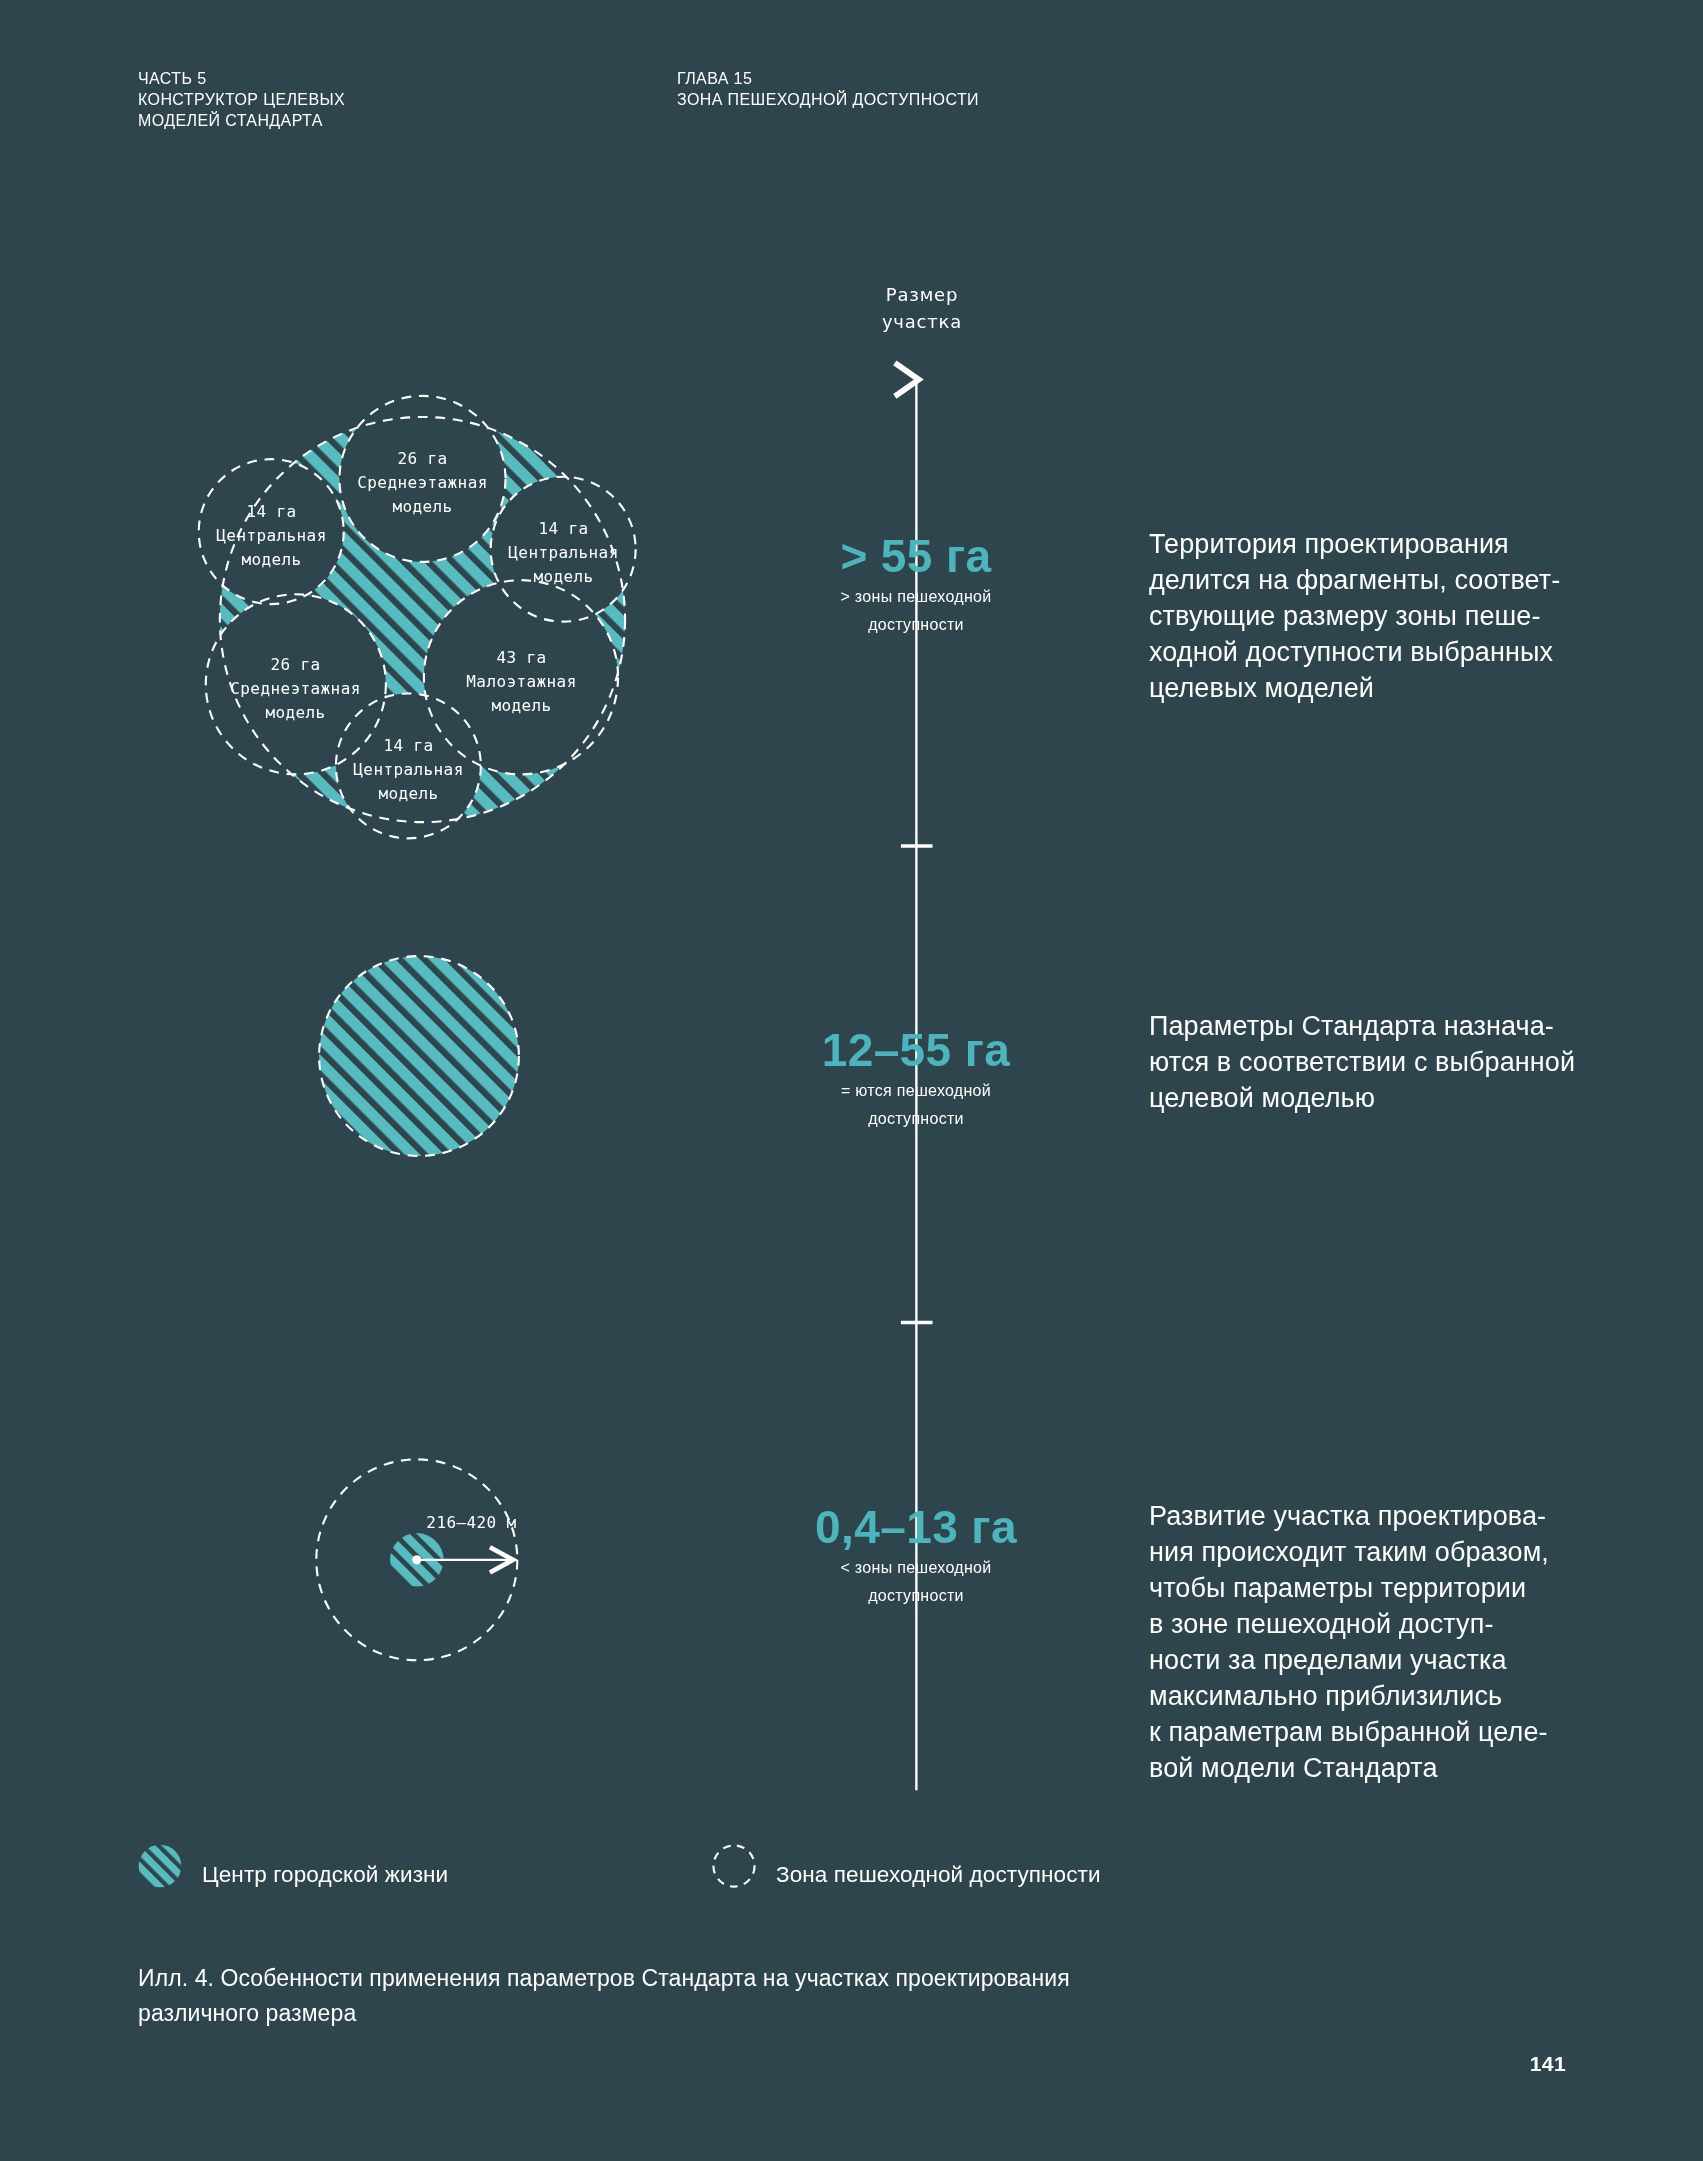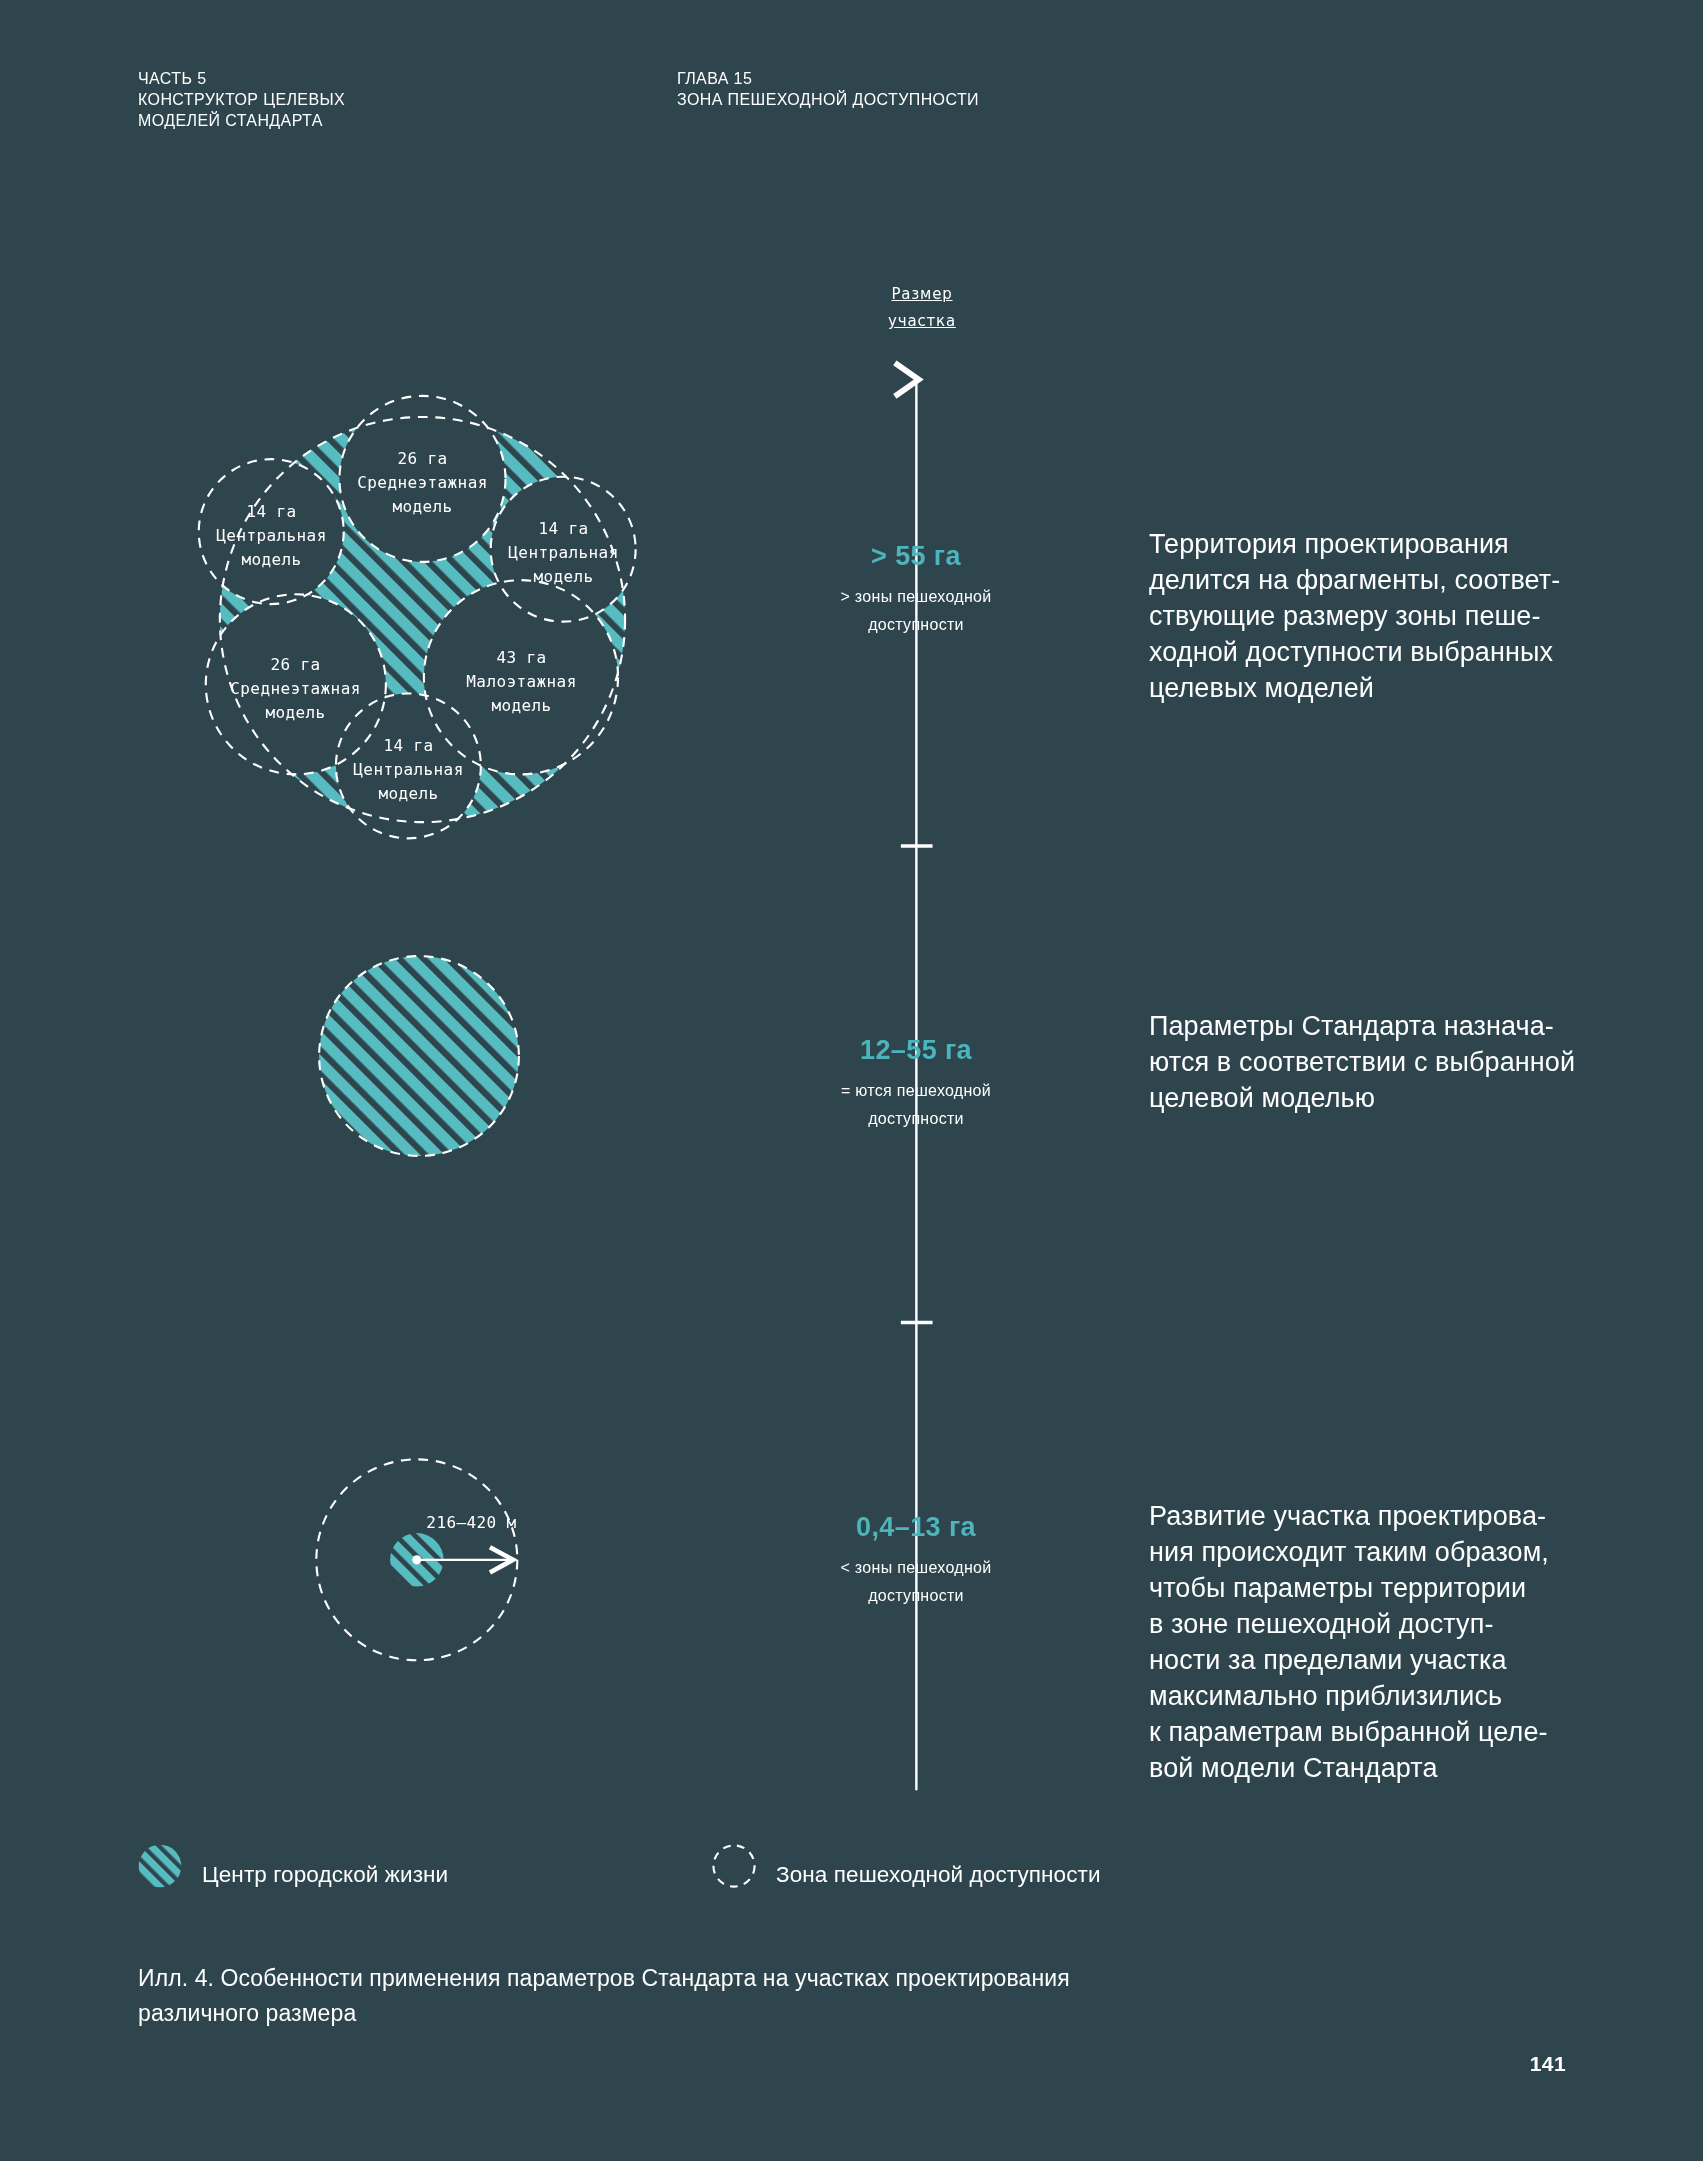--- a/index.html
+++ b/index.html
@@ -49,38 +49,37 @@
 
   
   .abs{position:absolute;}
 
   
   #axis-wrap{position:absolute;left:760px;top:267px;width:324px;height:1548px;}
   .axis-title{
     position:absolute;
     left:0;top:14px;width:324px;
     text-align:center;
-    font-size:15px;
+    font-size:18px;
     line-height:27.4px;
     letter-spacing:0.8px;
     font-family:"DejaVu Sans",sans-serif;
     font-weight:400;
     white-space:pre-line;
-    text-decoration:underline;
   }
 
   
   .stage{
     position:absolute;
     width:366px;
     text-align:center;
     left:733px;
   }
   .stage .value{
-    font-size:27px;
+    font-size:46px;
     font-weight:700;
     color:var(--teal);
     letter-spacing:0.4px;
     line-height:42px;
     white-space:nowrap;
   }
   .stage .sub{
     margin-top:5.6px;
     font-size:16px;
     line-height:28px;

